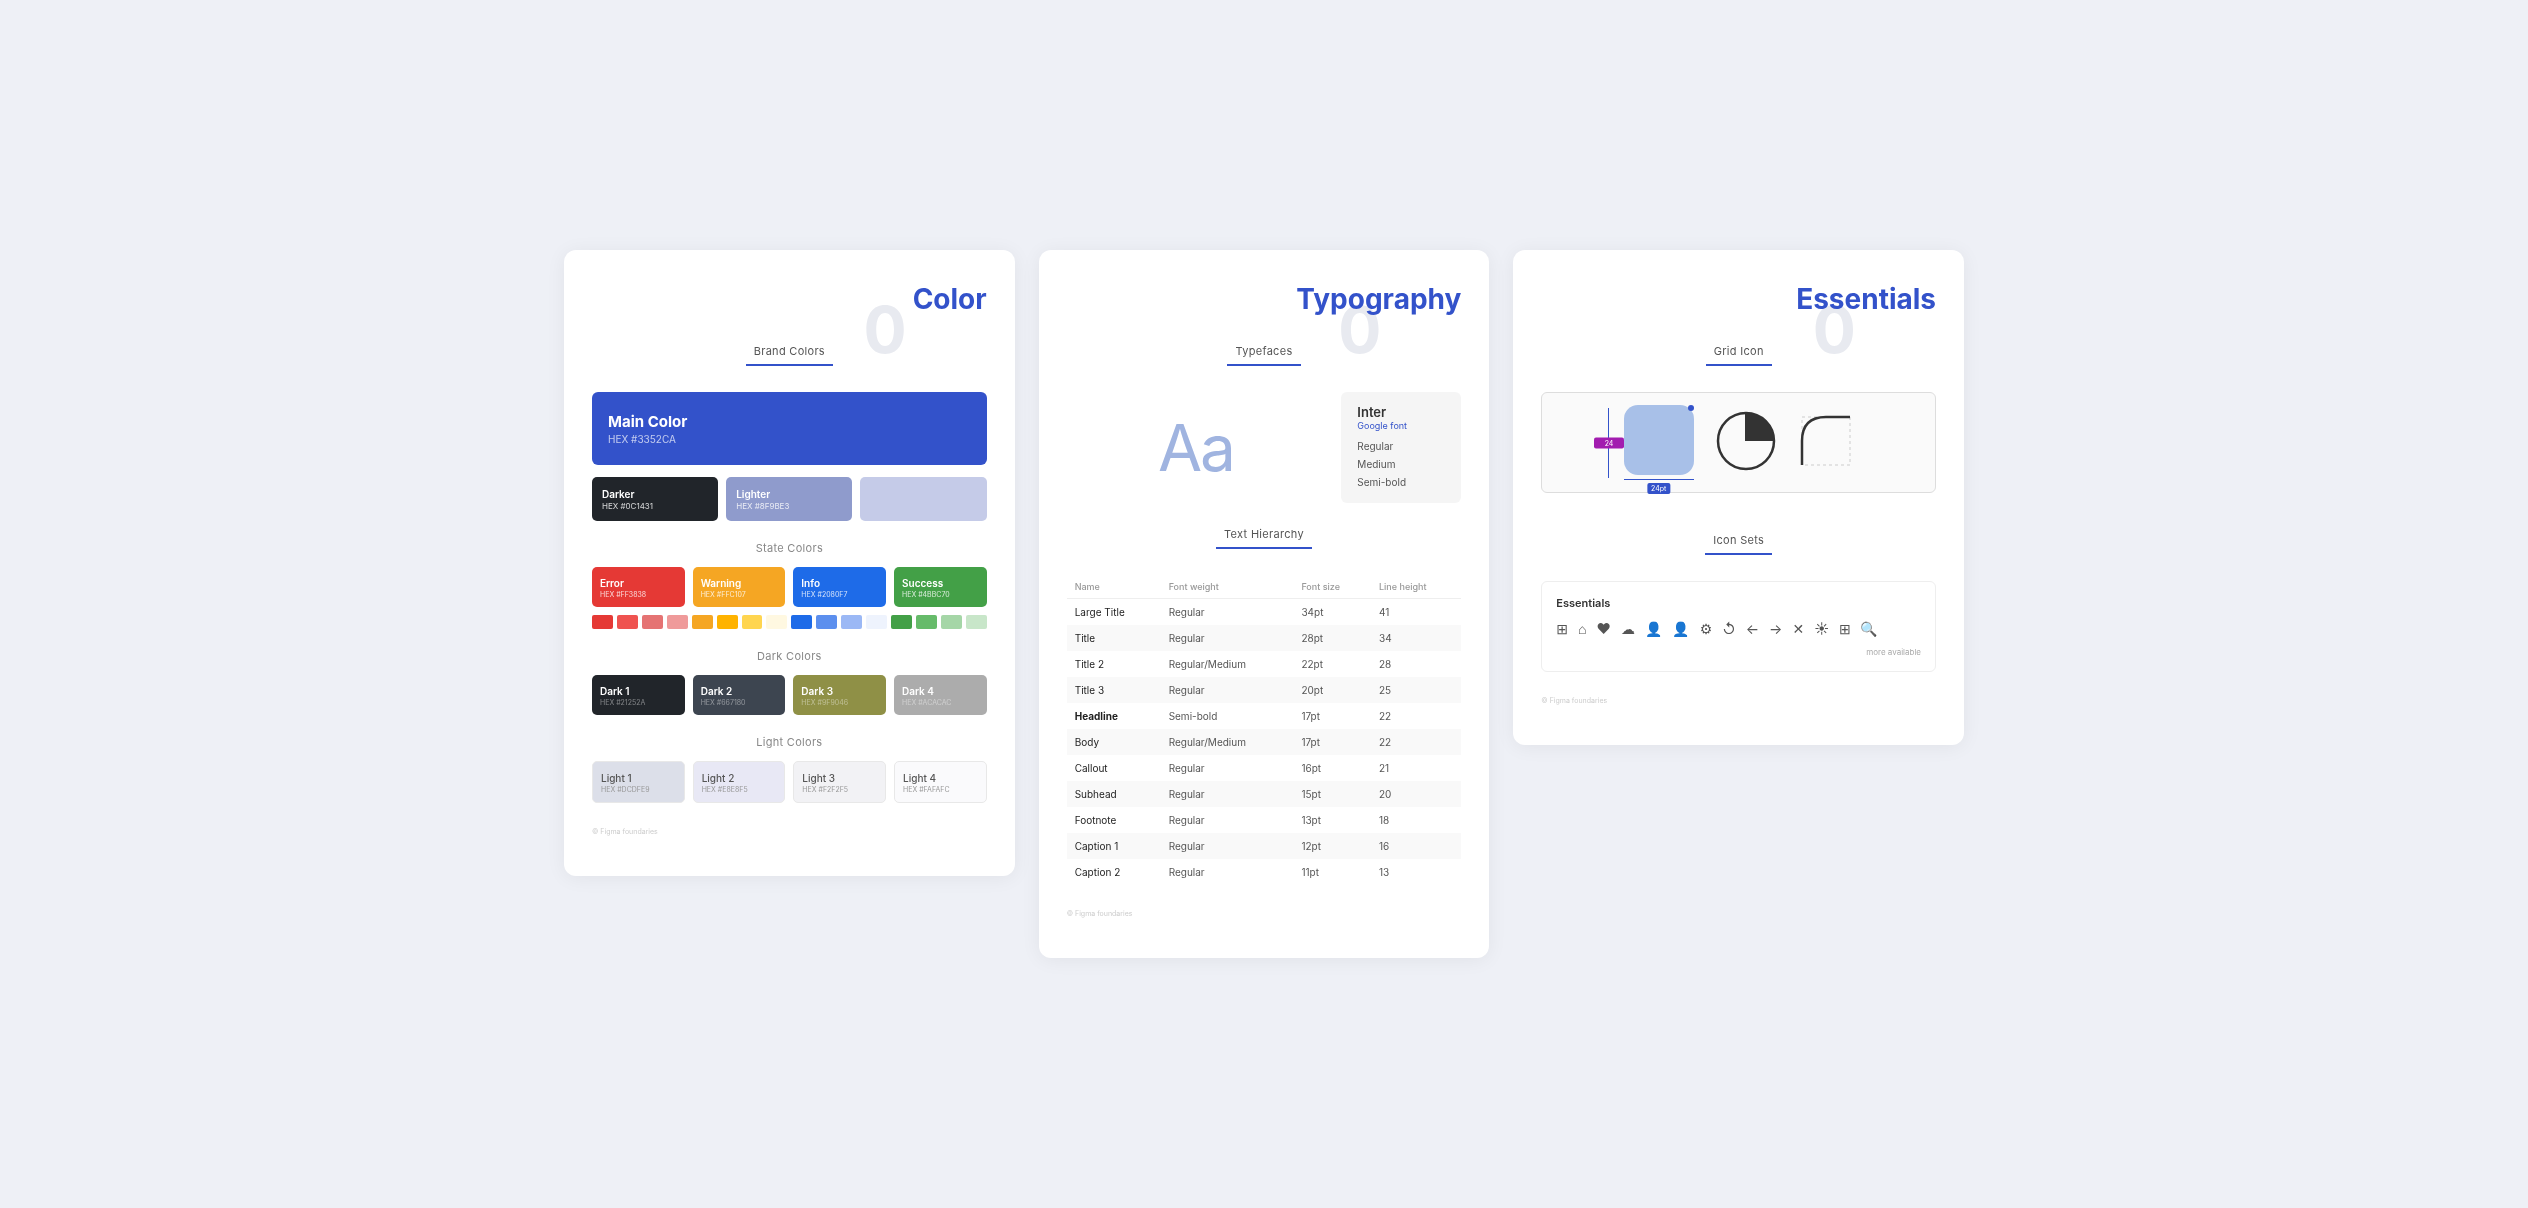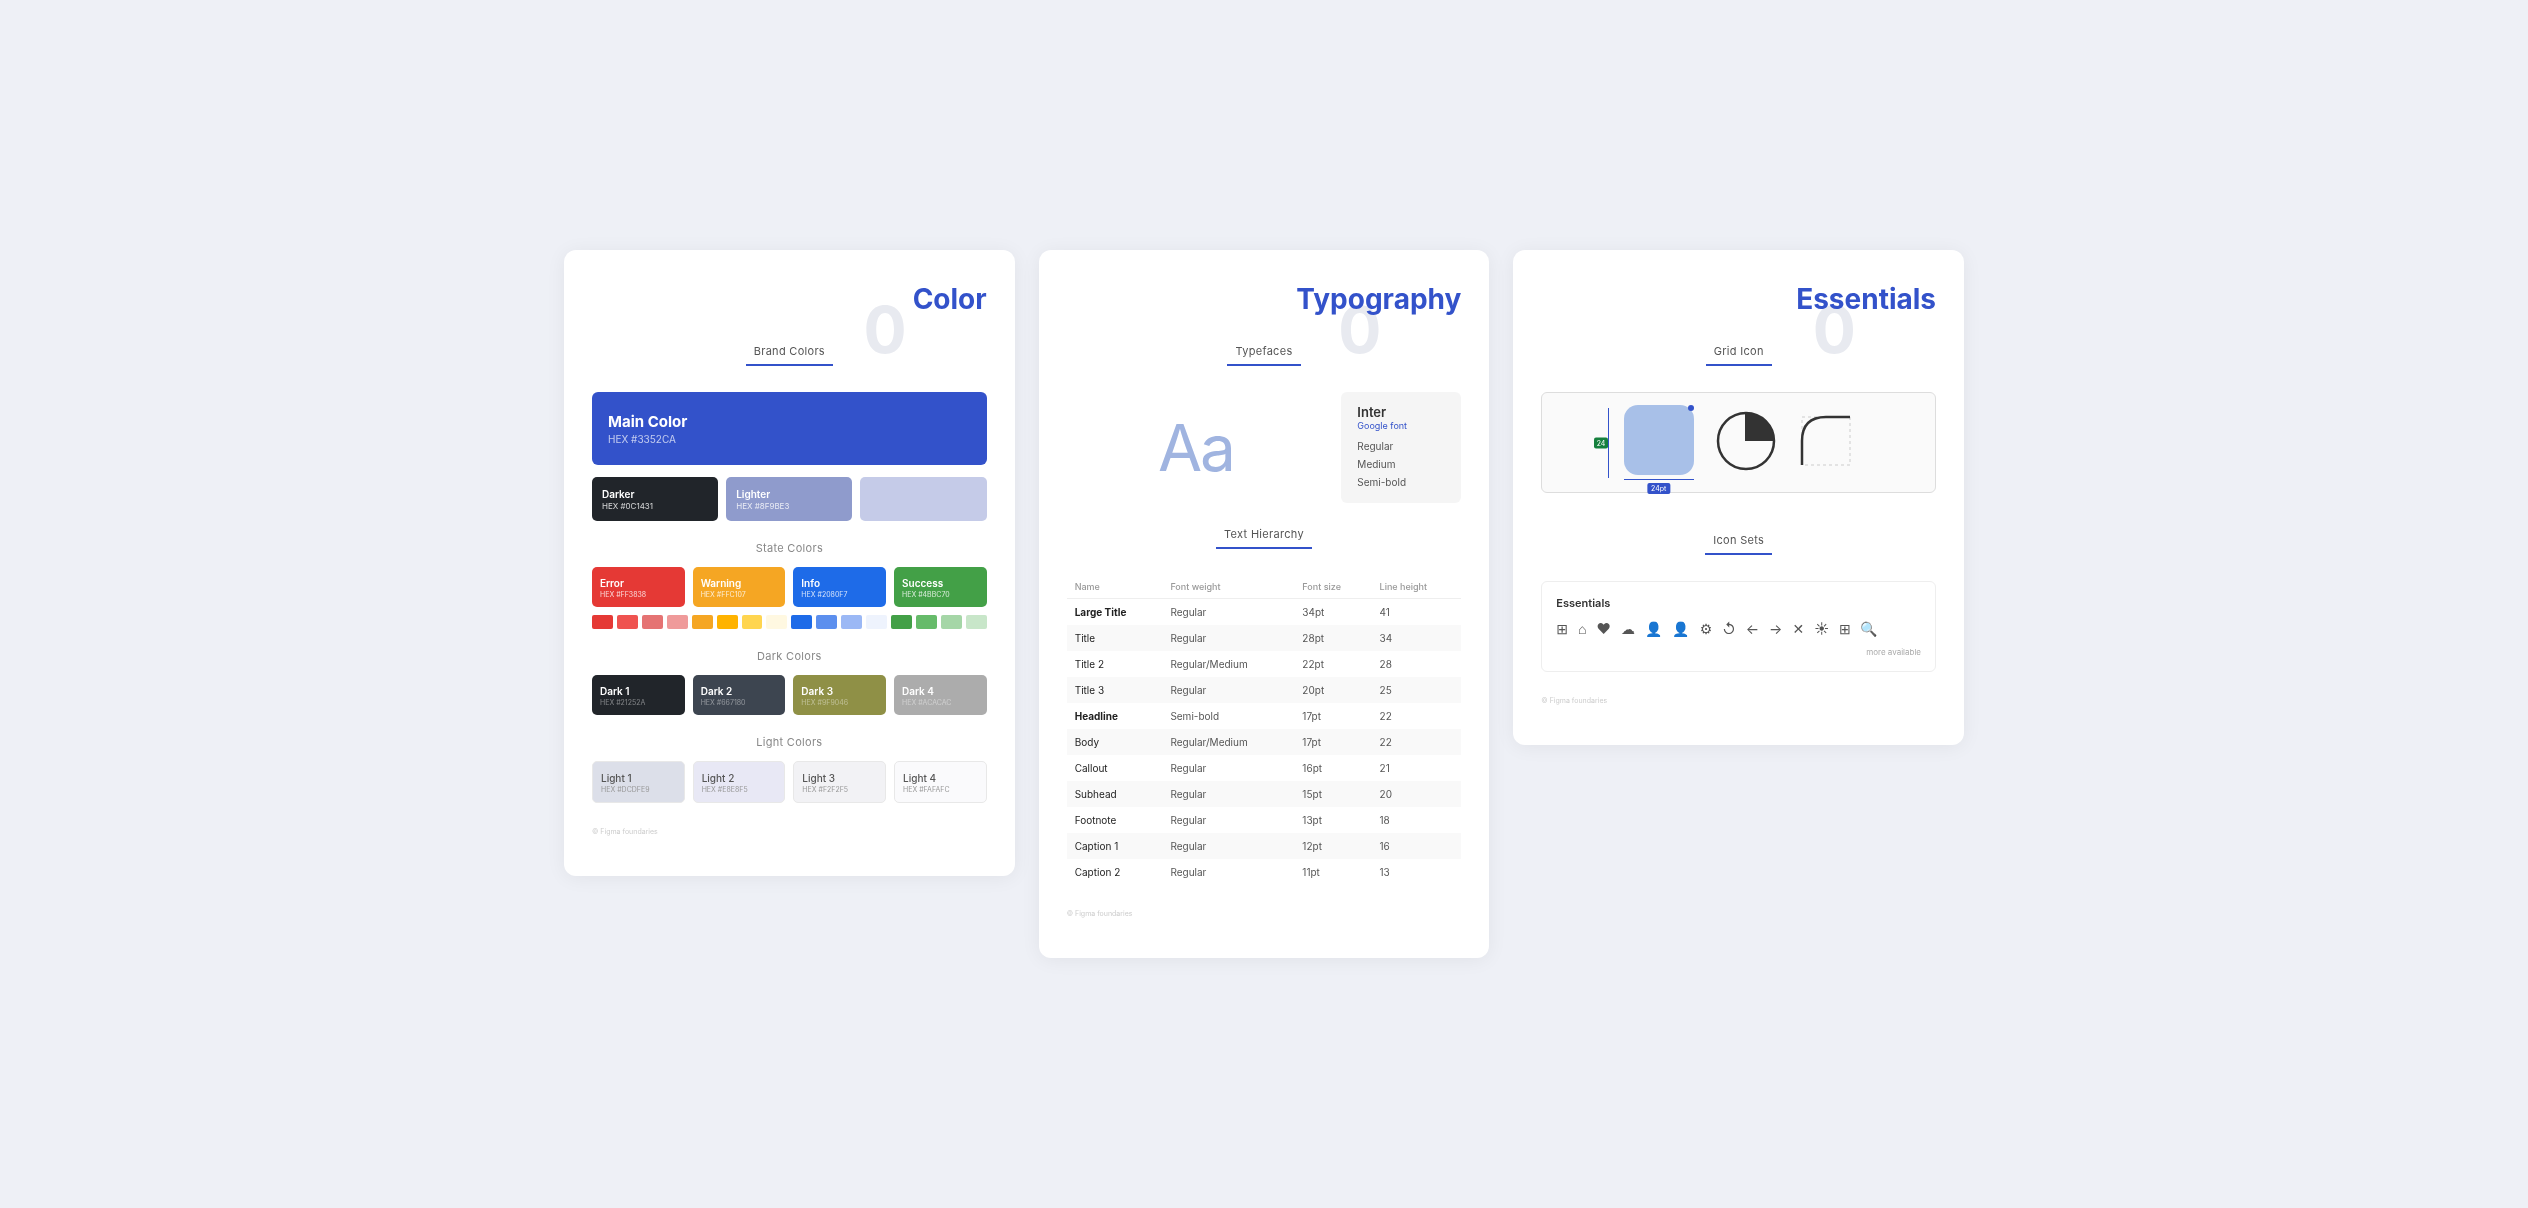--- a/index.html
+++ b/index.html
@@ -225,21 +225,21 @@
       padding: 7px 8px;
       font-size: 10px;
       color: #555;
     }
     .typography-table tr:nth-child(even) td {
       background: #f9f9f9;
     }
     .typography-table tr td:first-child {
       color: #222;
     }
-    .type-large-title { font-size: 22px; font-weight: 700; }
+    .type-large-title { font-size: 22px; font-weight: 400; }
     .type-title { font-size: 17px; font-weight: 400; }
     .type-title2 { font-size: 14px; font-weight: 400; }
     .type-title3 { font-size: 13px; font-weight: 400; }
     .type-headline { font-size: 12px; font-weight: 700; }
     .type-body { font-size: 11px; font-weight: 400; }
     .type-callout { font-size: 10px; font-weight: 400; }
     .type-subhead { font-size: 9.5px; font-weight: 400; }
     .type-footnote { font-size: 8.5px; font-weight: 400; }
     .type-caption1 { font-size: 8px; font-weight: 400; }
     .type-caption2 { font-size: 7.5px; font-weight: 400; }
@@ -537,21 +537,21 @@
       <span class="section-label-underline">Grid Icon</span>
     </div>
 
     <div class="icon-grid-section">
       <div class="grid-icon-inner">
 
         <div style="position:relative; display:flex; flex-direction:column; align-items:center;">
 
           <div style="position:absolute; left:-16px; top:0; bottom:0; display:flex; align-items:center;">
             <div style="width:1px; background:#3352CA; height:70px; position:relative;">
-              <div style="position:absolute; top:50%; left:-14px; transform:translateY(-50%); background:#15803d; color:#fff; font-size:7px; padding:1px 3px; border-radius:2px; white-space:nowrap;">24</div>
+              <div style="position:absolute; top:50%; left:-14px; transform:translateY(-50%); background:#a21caf; color:#fff; font-size:7px; padding:1px 11px; border-radius:2px; white-space:nowrap;">24</div>
             </div>
           </div>
           <div class="blue-square"></div>
 
           <div style="height:1px; background:#3352CA; width:70px; margin-top:4px; position:relative;">
             <div style="position:absolute; bottom:-14px; left:50%; transform:translateX(-50%); background:#3352CA; color:#fff; font-size:7px; padding:1px 4px; border-radius:2px;">24pt</div>
           </div>
 
           <div style="position:absolute; top:0; right:0;">
             <div style="width:6px; height:6px; background:#3352CA; border-radius:50%;"></div>

